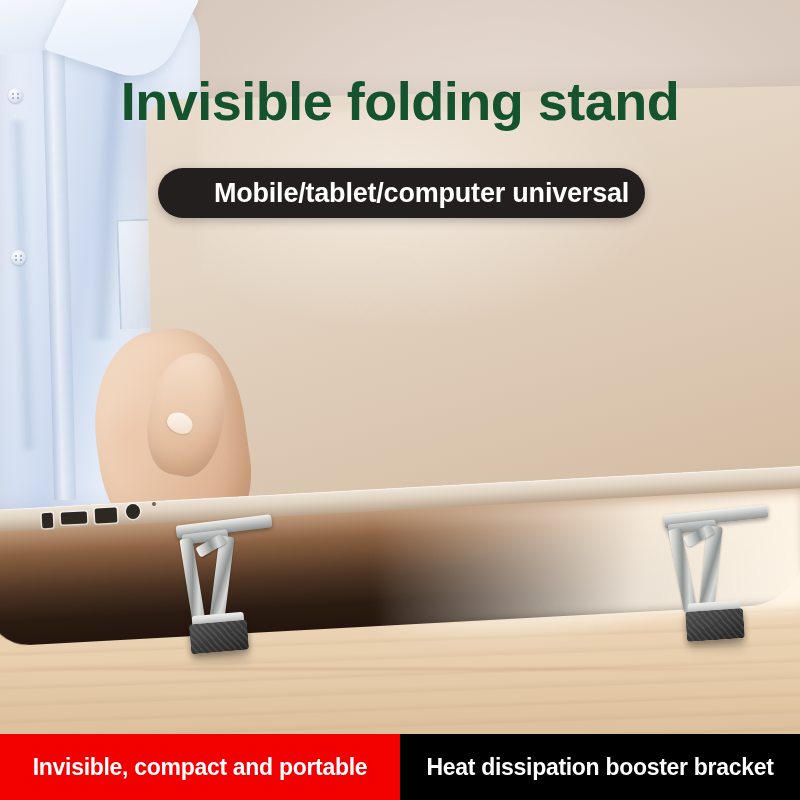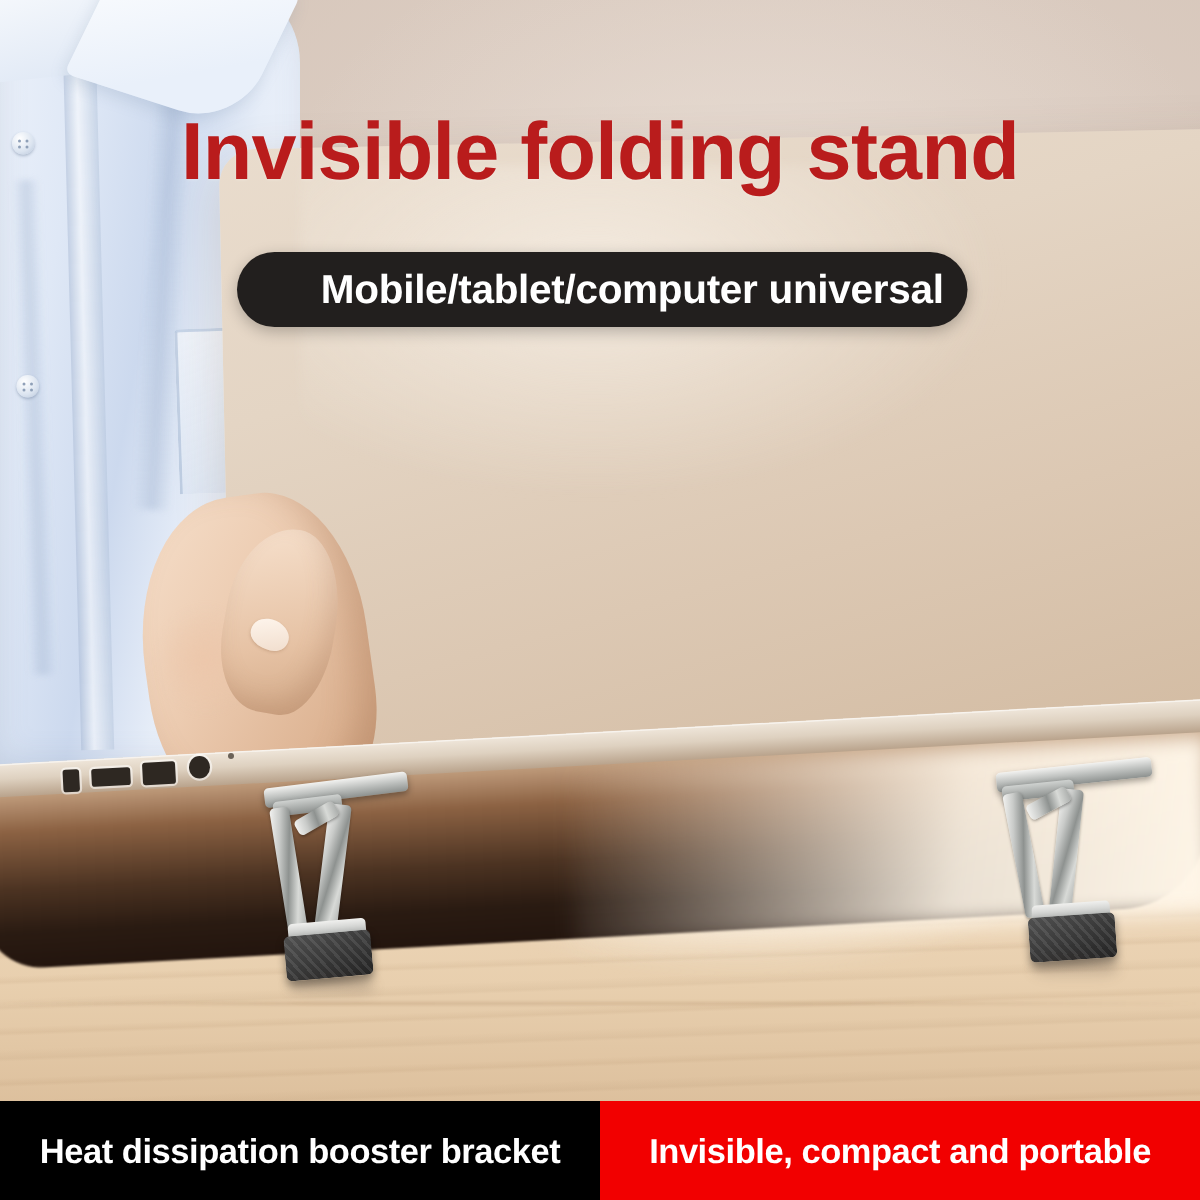--- a/index.html
+++ b/index.html
@@ -251,21 +251,21 @@
   }
 
   
   .title {
     position: absolute;
     left: 0; top: 72px; width: 800px;
     text-align: center;
     font-size: 54px;
     font-weight: 700;
     letter-spacing: -0.5px;
-    color: #b91c1c;
+    color: #14532d;
     line-height: 1.1;
     text-shadow: 0 1px 2px rgba(255,255,255,.25);
     white-space: nowrap;
   }
   .pill {
     position: absolute;
     left: 158px; top: 168px;
     width: 487px; height: 50px;
     background: #221f1e;
     border-radius: 26px;
@@ -373,21 +373,21 @@
 
   </div>
 
   <div class="title">Invisible folding stand</div>
 
   <div class="pill">
     <span class="pill-text">Mobile/tablet/computer universal</span>
   </div>
 
   <div class="bottombar">
+    <div class="bar-half right">
+      <span class="bar-text">Invisible, compact and portable</span>
+    </div>
     <div class="bar-half left">
       <span class="bar-text">Heat dissipation booster bracket</span>
     </div>
-    <div class="bar-half right">
-      <span class="bar-text">Invisible, compact and portable</span>
-    </div>
   </div>
 
 </div>
 
 </body></html>

